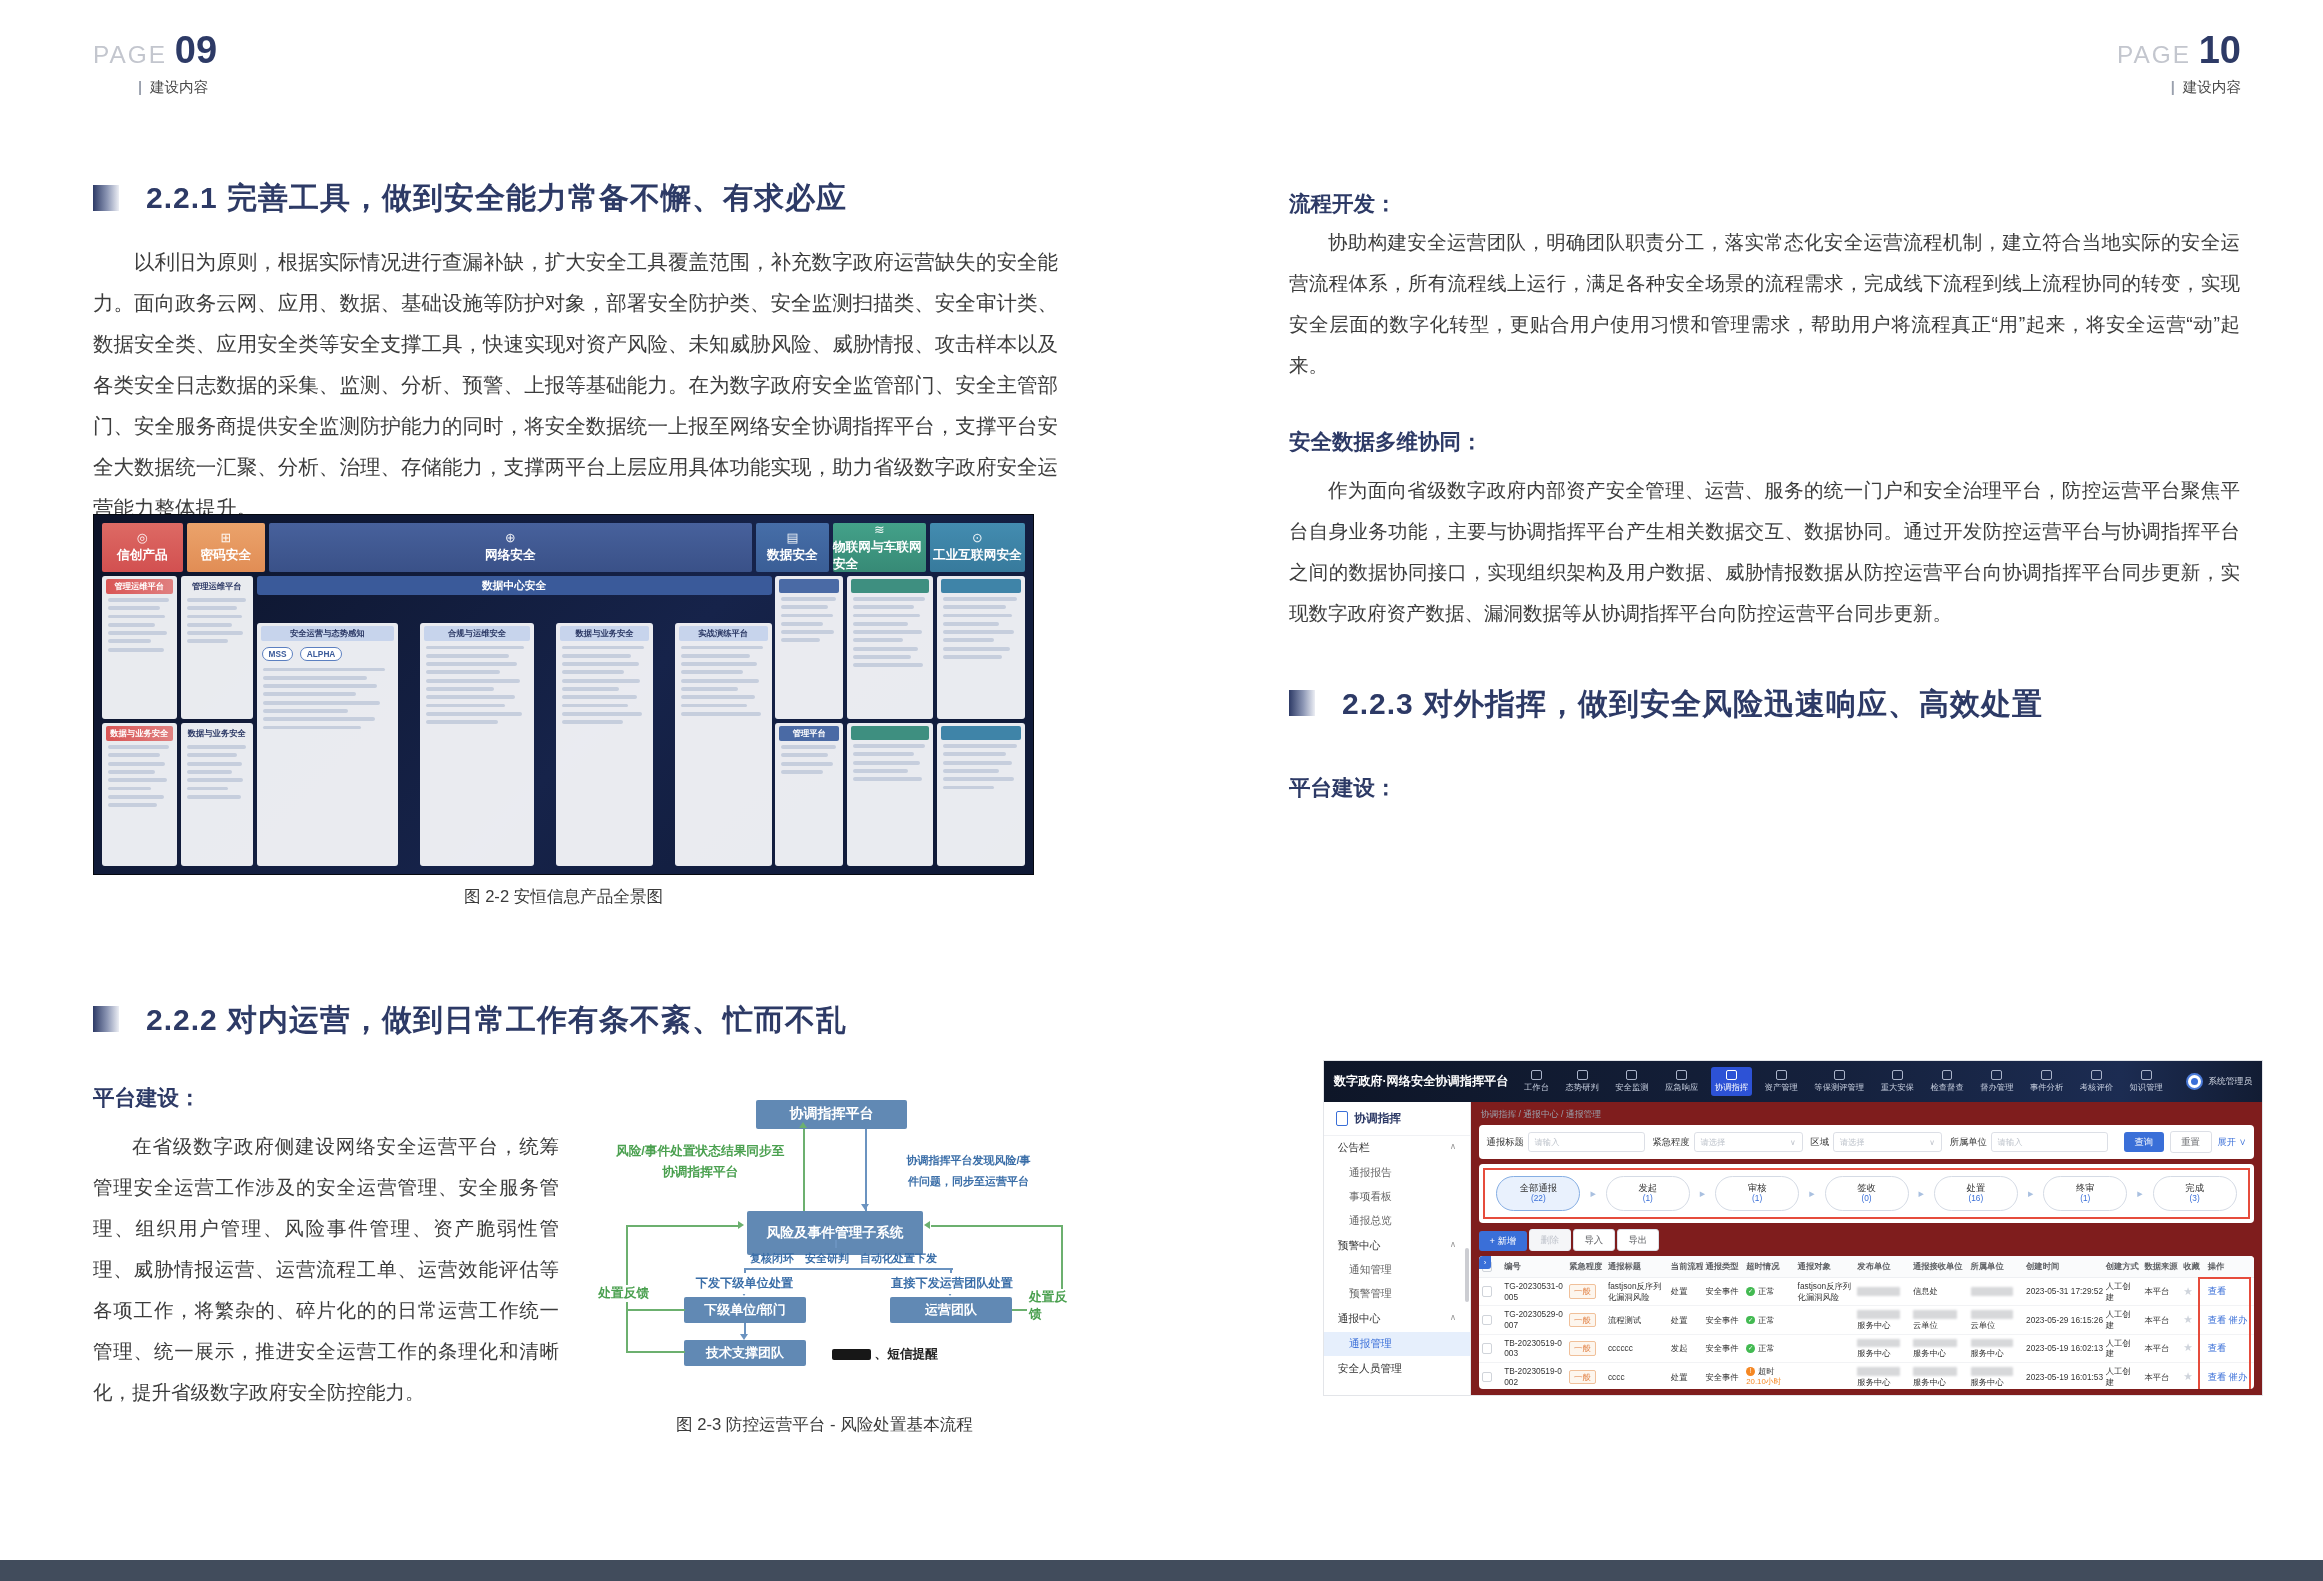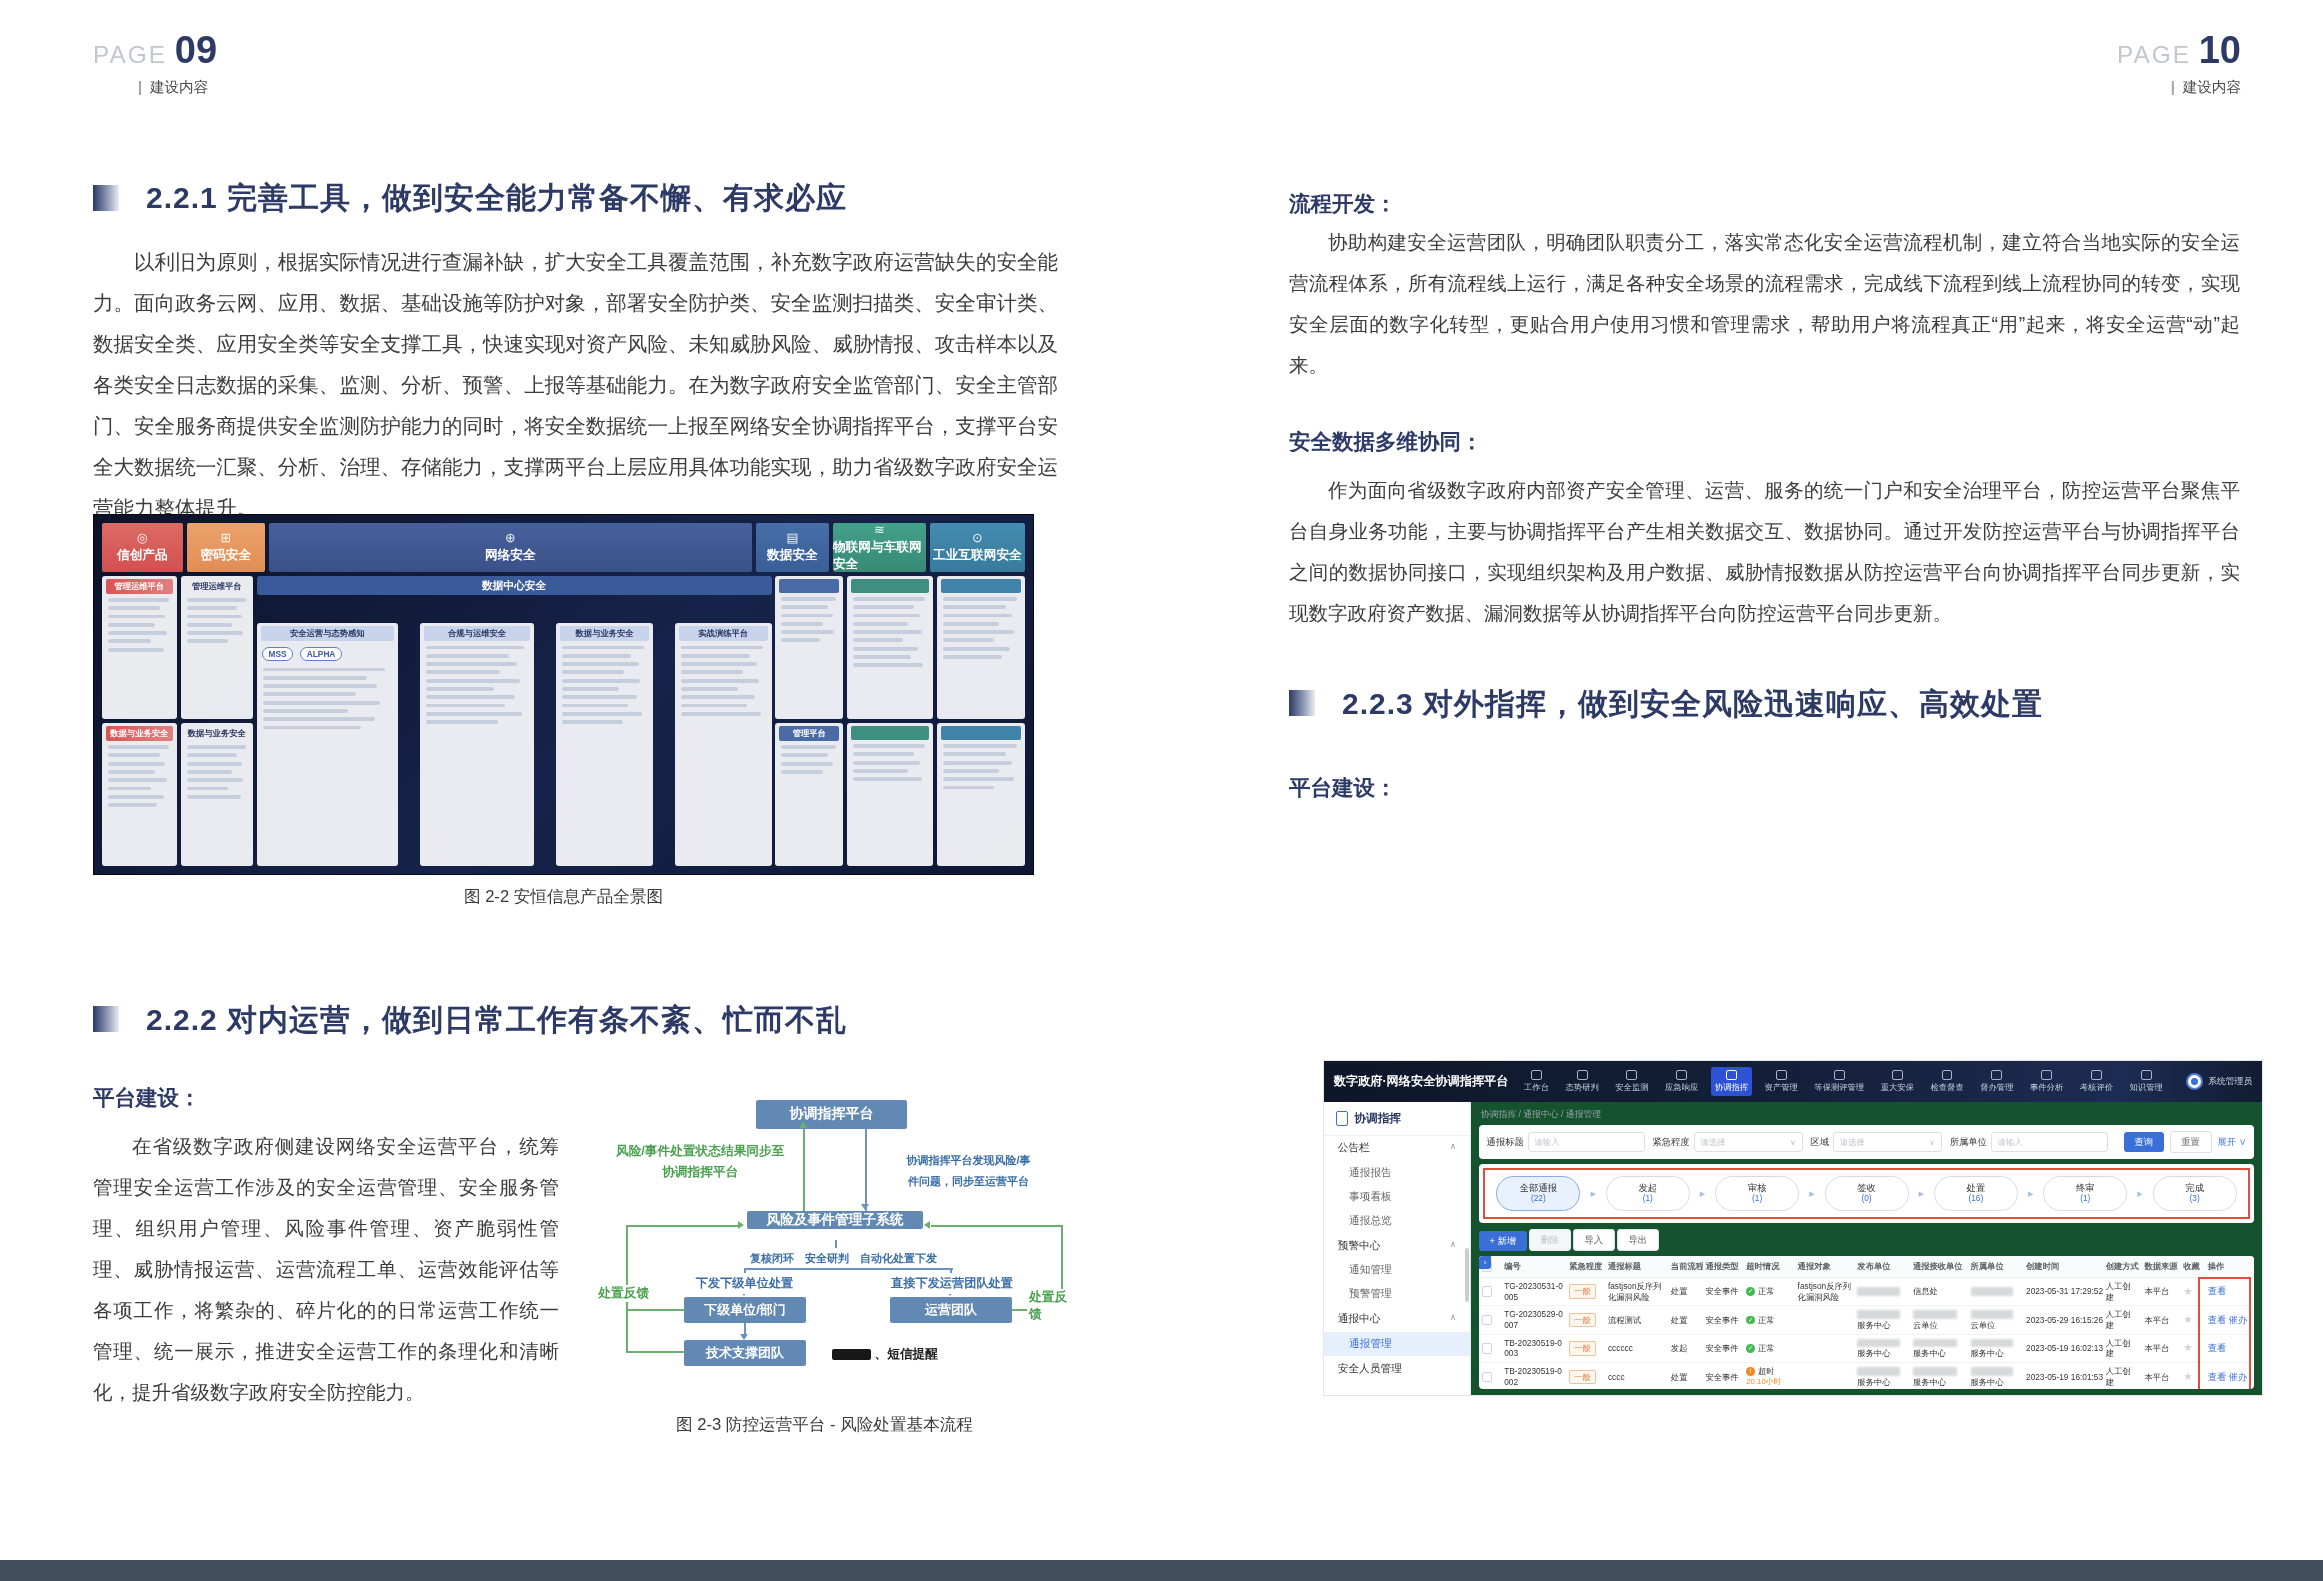--- a/index.html
+++ b/index.html
@@ -48,21 +48,21 @@
   .flbl-g{position:absolute;color:#4aa04f;font-size:12.7px;line-height:20.5px;text-align:center;font-weight:bold;}
   .flbl-b{position:absolute;color:#3a6ea8;font-size:11px;line-height:20.5px;text-align:center;font-weight:bold;}
   .vl,.hl{position:absolute;}
   .vl{width:2px;} .hl{height:2px;}
   .lg{background:#6cb06f;} .lb{background:#6b93c0;}
   .tri{position:absolute;width:0;height:0;}
   .blackblob{display:inline-block;width:39px;height:11.7px;background:#171717;border-radius:2px;vertical-align:middle;}
   .sms-lbl{font-size:12.7px;font-weight:bold;color:#222;vertical-align:middle;}
   .fb-lbl{position:absolute;color:#4aa04f;font-size:12.7px;font-weight:bold;background:#fff;padding:0 2px;z-index:3;}
   
-  .shot{background:#14532d;box-shadow:0 0 0 1px #e3e5e9;display:flex;flex-direction:column;overflow:hidden;}
+  .shot{background:#7f1d1d;box-shadow:0 0 0 1px #e3e5e9;display:flex;flex-direction:column;overflow:hidden;}
   .appbar{height:41px;flex:none;background:linear-gradient(90deg,#0e1628,#15213d 55%,#1c2c52 85%,#121c33);
     display:flex;align-items:center;padding:0 9.8px;gap:11.7px;}
   .app-title{color:#fff;font-size:12.2px;font-weight:bold;white-space:nowrap;flex:none;}
   .nav-wrap{display:flex;align-items:center;gap:8.8px;flex:1;min-width:0;overflow:hidden;}
   .nav-item{display:flex;flex-direction:column;align-items:center;gap:2px;color:#c6cede;font-size:8.3px;
     white-space:nowrap;padding:2.9px 3.9px;border-radius:2.9px;}
   .nav-item .nav-ico{width:8.8px;height:8.8px;border:1px solid #aab4ca;border-radius:2px;}
   .nav-item.active{background:#2d52d6;color:#fff;}
   .nav-item.active .nav-ico{border-color:#fff;}
   .app-user{display:flex;align-items:center;gap:4.9px;flex:none;color:#d6dce8;font-size:8.8px;}
@@ -380,21 +380,21 @@
 
       <div class="flbl-g" style="left:-9.8px;top:47px;width:200px;">
         <span>风险/事件处置状态结果同步至</span><br>
         <span>协调指挥平台</span>
       </div>
       <div class="flbl-b" style="left:249px;top:56px;width:219px;">
         <span>协调指挥平台发现风险/事</span><br>
         <span>件问题，同步至运营平台</span>
       </div>
 
-      <div class="fbox" style="left:137px;top:117px;width:176px;height:18px;font-size:13.7px;">风险及事件管理子系统</div>
+      <div class="fbox" style="left:137px;top:117px;width:176px;height:44px;font-size:13.7px;">风险及事件管理子系统</div>
       <div class="flbl-b" style="left:102px;top:154px;width:263px;font-weight:bold;">复核闭环　安全研判　自动化处置下发</div>
 
       <div class="vl lb" style="left:225px;top:146px;height:7.8px;"></div>
       <div class="hl lb" style="left:134px;top:174px;width:209px;"></div>
       <div class="vl lb" style="left:134px;top:174px;height:23.4px;"></div>
       <div class="vl lb" style="left:340px;top:174px;height:23.4px;"></div>
       <div class="tri" style="left:130px;top:196px;border-left:4.9px solid transparent;border-right:4.9px solid transparent;border-top:6.8px solid #6b93c0;"></div>
       <div class="tri" style="left:336px;top:196px;border-left:4.9px solid transparent;border-right:4.9px solid transparent;border-top:6.8px solid #6b93c0;"></div>
 
       <div class="flbl-b" style="left:54px;top:179px;width:161px;font-size:12.2px;background:#fff;z-index:2;">下发下级单位处置</div>

